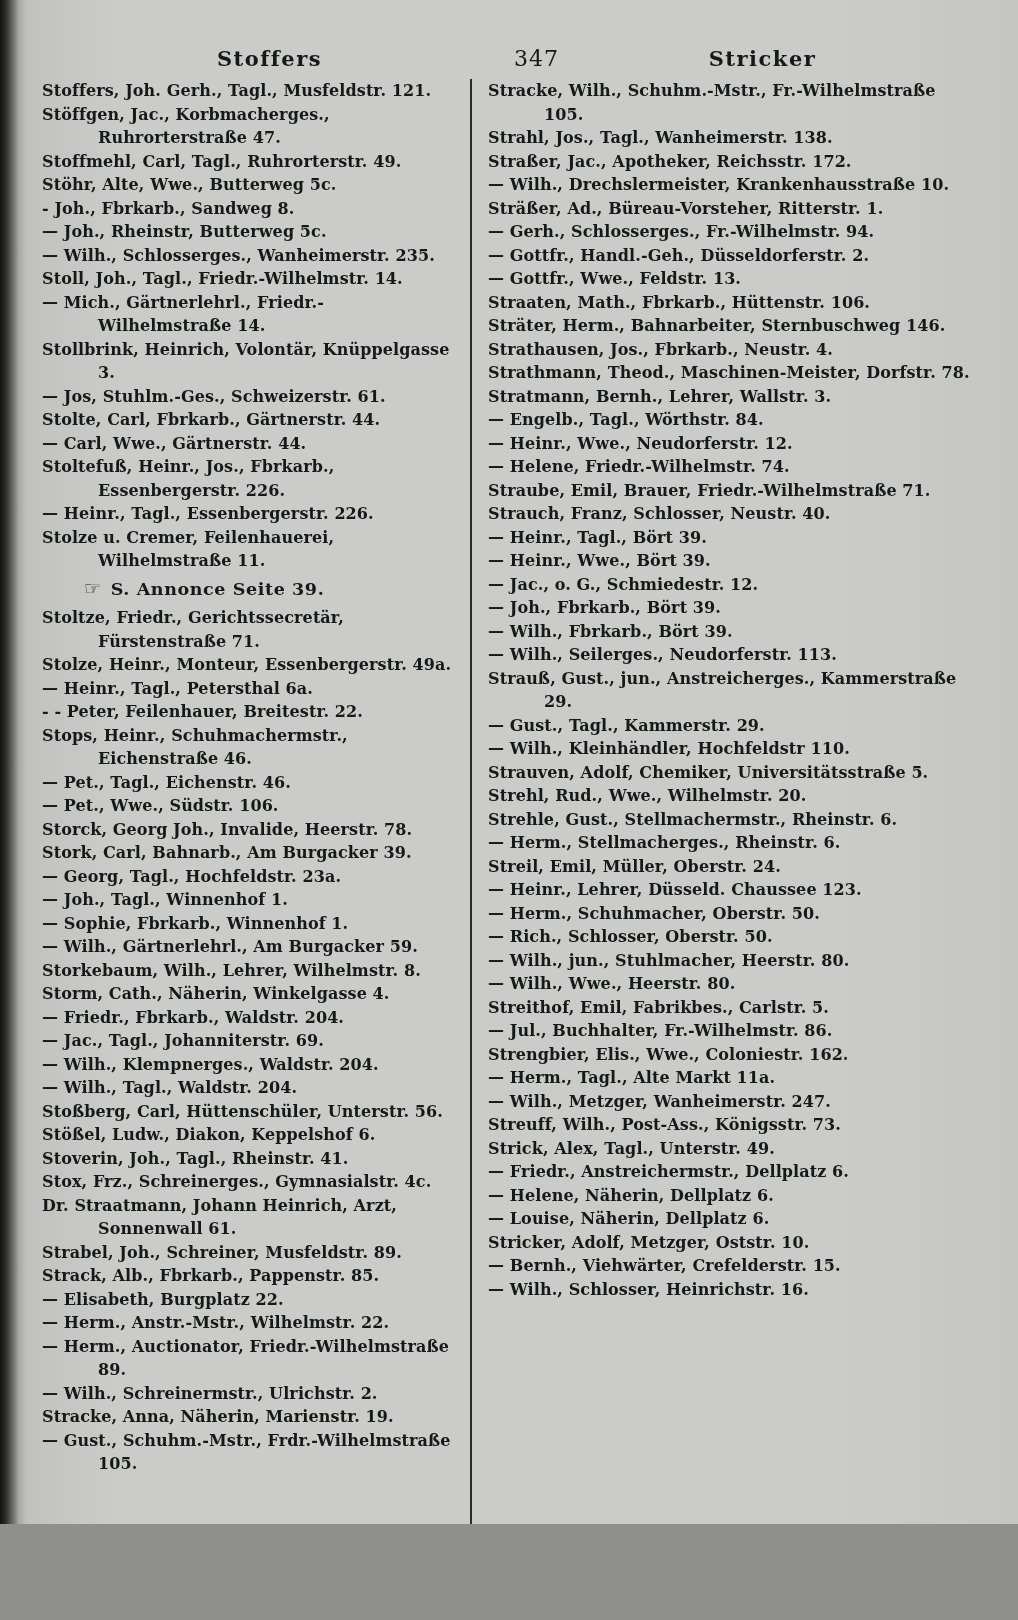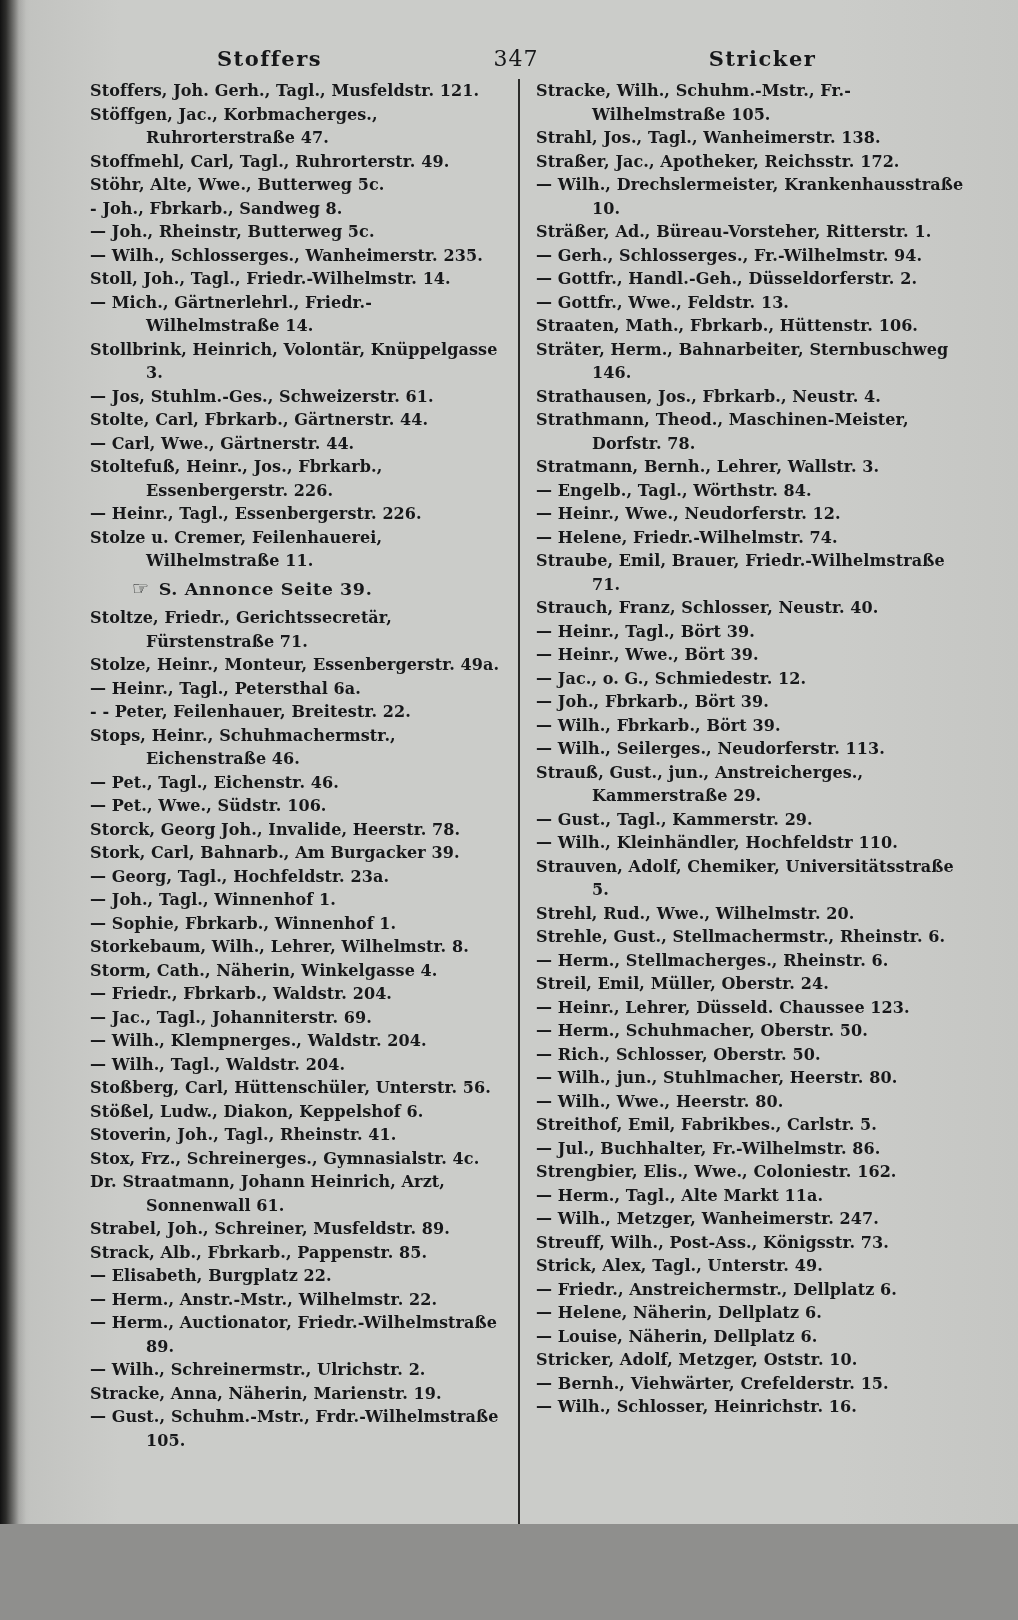--- a/index.html
+++ b/index.html
@@ -33,29 +33,29 @@
   }
   .guide {
     flex: 1;
     text-align: center;
     font-size: 21px;
     font-weight: bold;
     letter-spacing: 1.5px;
   }
   .pagenum {
     width: 86px;
-    text-align: center;
+    text-align: right;
     font-size: 22px;
     font-weight: normal;
     letter-spacing: 1px;
   }
 
   .columns {
     display: flex;
-    padding-left: 90px;
+    padding-left: 42px;
     padding-right: 46px;
     height: 1452px;
     overflow: hidden;
     justify-content: space-between;
   }
   .column { overflow: hidden; }
   #col-left  { width: 428px; padding-right: 16px; }
   #col-right { flex: 1; padding-left: 16px; }
 
   .divider {
@@ -124,20 +124,21 @@
         <p class="entry">— Heinr., Tagl., Petersthal 6a.</p>
         <p class="entry">- - Peter, Feilenhauer, Breitestr. 22.</p>
         <p class="entry">Stops, Heinr., Schuhmachermstr., Eichenstraße 46.</p>
         <p class="entry">— Pet., Tagl., Eichenstr. 46.</p>
         <p class="entry">— Pet., Wwe., Südstr. 106.</p>
         <p class="entry">Storck, Georg Joh., Invalide, Heerstr. 78.</p>
         <p class="entry">Stork, Carl, Bahnarb., Am Burgacker 39.</p>
         <p class="entry">— Georg, Tagl., Hochfeldstr. 23a.</p>
         <p class="entry">— Joh., Tagl., Winnenhof 1.</p>
         <p class="entry">— Sophie, Fbrkarb., Winnenhof 1.</p>
+        <p class="entry">— Wilh., Gärtnerlehrl., Am Burgacker 59.</p>
         <p class="entry">Storkebaum, Wilh., Lehrer, Wilhelmstr. 8.</p>
         <p class="entry">Storm, Cath., Näherin, Winkelgasse 4.</p>
         <p class="entry">— Friedr., Fbrkarb., Waldstr. 204.</p>
         <p class="entry">— Jac., Tagl., Johanniterstr. 69.</p>
         <p class="entry">— Wilh., Klempnerges., Waldstr. 204.</p>
         <p class="entry">— Wilh., Tagl., Waldstr. 204.</p>
         <p class="entry">Stoßberg, Carl, Hüttenschüler, Unterstr. 56.</p>
         <p class="entry">Stößel, Ludw., Diakon, Keppelshof 6.</p>
         <p class="entry">Stoverin, Joh., Tagl., Rheinstr. 41.</p>
         <p class="entry">Stox, Frz., Schreinerges., Gymnasialstr. 4c.</p>

